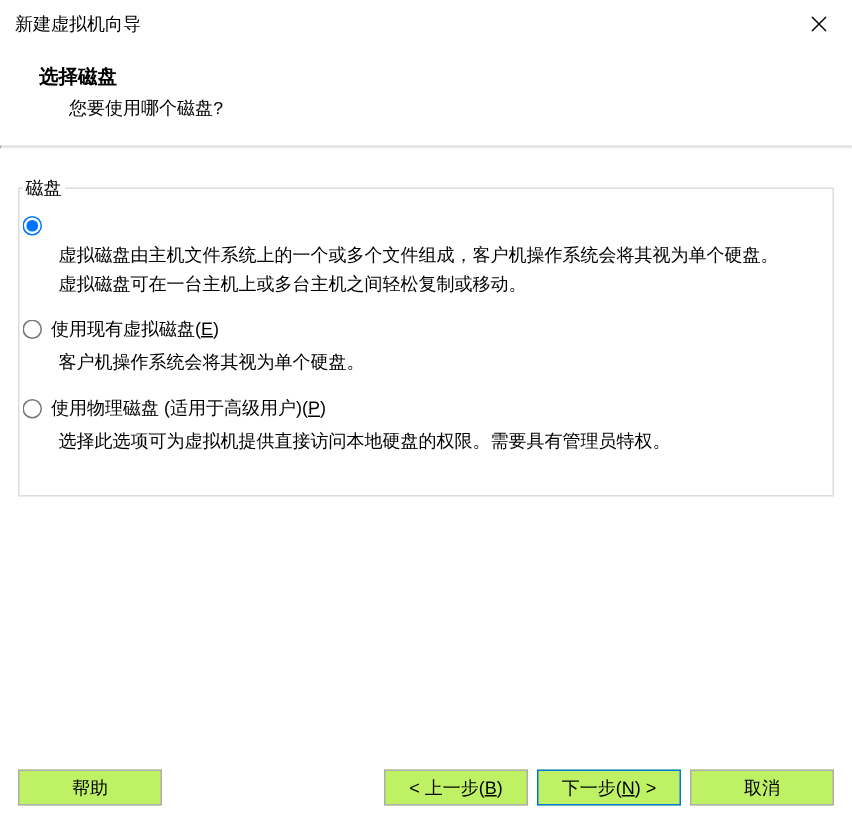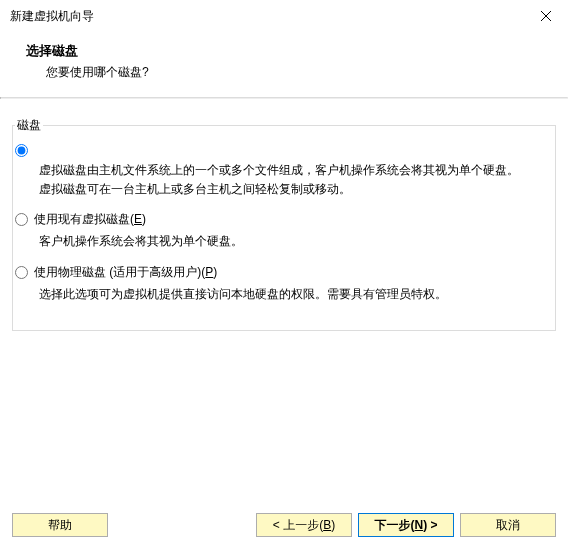--- a/index.html
+++ b/index.html
@@ -106,28 +106,27 @@
     gap: 6px;
   }
   .footer-spacer {
     flex: 1 1 auto;
   }
   button.btn {
     min-width: 96px;
     height: 24px;
     font-family: inherit;
     font-size: 12px;
-    background: #fef9c3;
+    background: #bef264;
     border: 1px solid #adadad;
     padding: 0 10px;
     cursor: default;
   }
   button.btn.default {
     border: 1px solid #0078d7;
-    font-weight: bold;
   }
 </style>
 </head>
 <body>
 
 <div class="window">
   <div class="titlebar">
     <span class="titlebar-title">新建虚拟机向导</span>
     <div class="titlebar-close">
       <svg viewBox="0 0 10 10">

